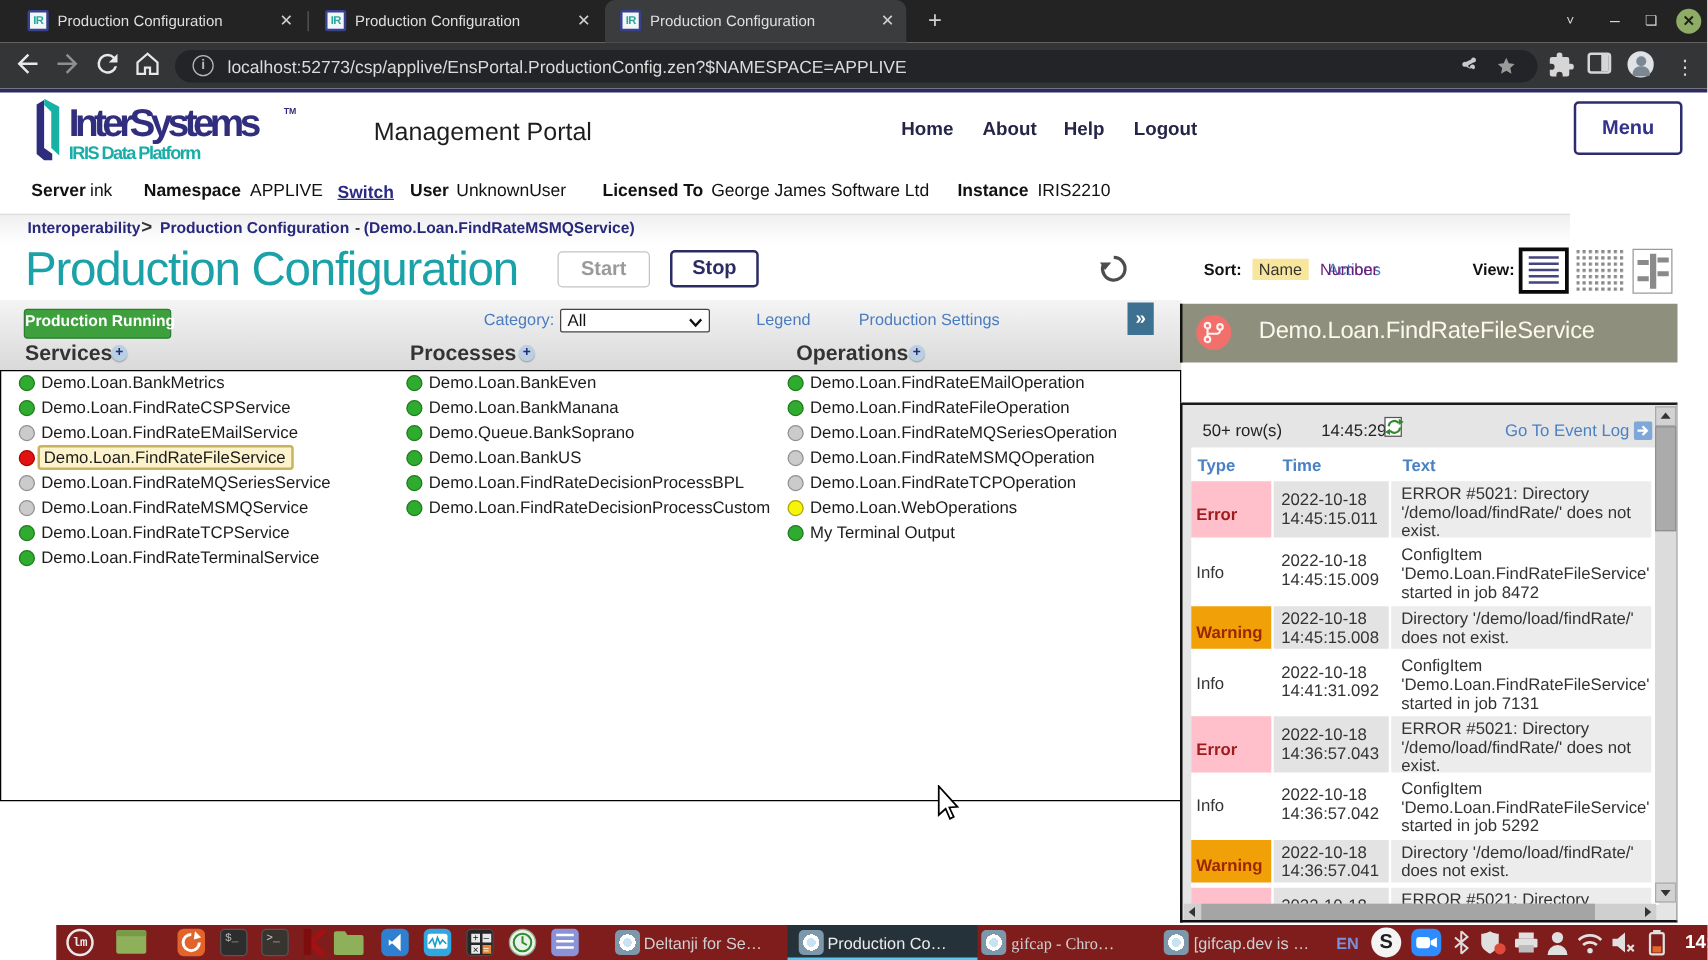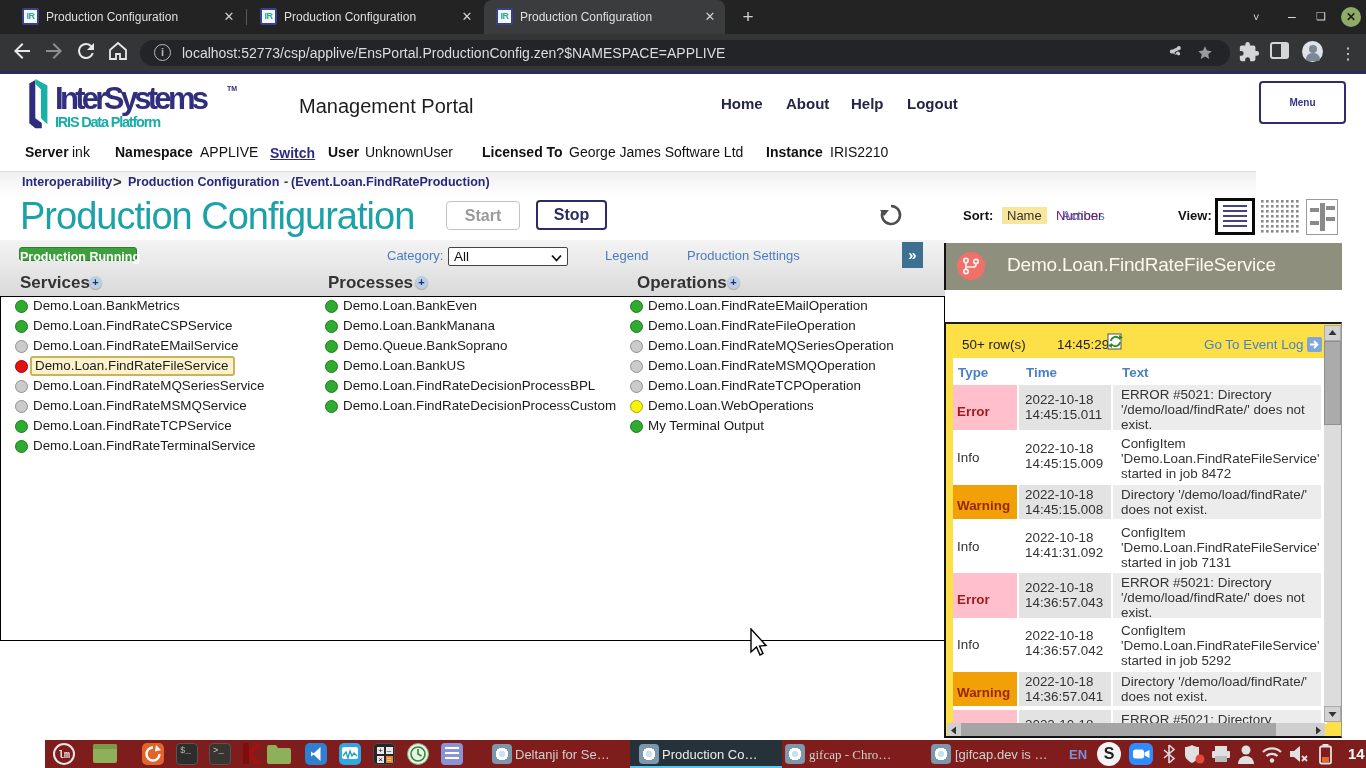--- a/index.html
+++ b/index.html
@@ -21,21 +21,21 @@
   .navic { position:absolute; top:5px; }
   #urlpill { position:absolute; left:140px; top:6px; width:1090px; height:26px; border-radius:13px; background:#232427; color:#d8d8d8; }
   #urlpill .info { position:absolute; left:14px; top:4px; width:17px; height:17px; border:1.6px solid #b9b9b9; border-radius:50%; color:#b9b9b9; font-size:11px; text-align:center; line-height:15px; font-weight:bold;}
   #urlpill .url { position:absolute; left:42px; top:5px; font-size:14px; white-space:nowrap; color:#dcdcdc; }
 
   
   #page { left:0; top:71px; width:1366px; height:669px; background:#fff; }
   #topline { left:0; top:0; width:1366px; height:3px; background:#2b2a62; }
   #mgmt { left:299px; top:24px; font-size:20px; color:#1d1d1d; }
   .hlink { position:absolute; top:24px; font-size:15px; font-weight:bold; color:#252547; }
-  #menubtn { left:1259px; top:10px; width:87px; height:43px; border:2px solid #2c2c6e; border-radius:4px; color:#33338c; font-weight:bold; font-size:10px; text-align:center; line-height:39px; }
+  #menubtn { left:1259px; top:10px; width:87px; height:43px; border:2px solid #2c2c6e; border-radius:4px; color:#33338c; font-weight:bold; font-size:16px; text-align:center; line-height:39px; }
   #inforow { left:0; top:69px; width:1366px; height:27px; font-size:14px; color:#111; }
   #inforow b { font-weight:bold; }
   #inforow span { position:absolute; top:4px; white-space:nowrap; }
   #bcrow { left:0; top:100px; width:1256px; height:27px; background:linear-gradient(#efefef,#fcfcfc 70%,#ffffff); border-top:1px solid #dcdcdc; font-size:12.5px; font-weight:bold; }
   #bcrow span { position:absolute; top:3px; white-space:nowrap; }
 
   
   #bigtitle { left:20px; top:124px; font-size:38px; color:#1ba2a8; letter-spacing:-1px; }
   .btn { position:absolute; text-align:center; font-weight:bold; font-size:16px; background:#fff; border-radius:4px; }
   #startbtn { left:446px; top:130px; width:74px; height:29px; border:1px solid #c3c3c3; color:#9a9a9a; line-height:27px; }
@@ -55,21 +55,21 @@
   .itxt { position:absolute; left:18px; top:1px; }
   #selitem { left:15px; top:-1px; background:#fcf3cc; border:2px solid #c9b35c; border-radius:3px; padding:0 4px 1px 3px; }
   .plus { position:absolute; width:13px; height:13px; border-radius:50%; background:#b9cfe2; color:#28287c; font-size:11px; font-weight:bold; text-align:center; line-height:12px; box-shadow:0 1px 1px rgba(0,0,0,0.25); }
 
   
   #rpanel { left:944px; top:172px; width:398px; height:495px; }
   #rphead { position:absolute; left:0; top:0; width:398px; height:47px; background:#8f8f7d; border-left:2px solid #111; }
   #rptabs { position:absolute; left:0; top:47px; width:398px; height:32px; background:#8f8f7d; border-left:2px solid #111; }
   .rtab { position:absolute; top:1px; height:29px; background:linear-gradient(#f0f0f0,#b4b4b4); border:2px solid #1b1b1b; border-bottom:none; border-radius:6px 6px 0 0; font-size:13px; color:#1c1c1c; text-align:center; line-height:27px; }
   #rtab-active { background:#fbfbf1; font-weight:bold; height:34px; z-index:5; }
-  #rpcontent { position:absolute; left:0; top:79px; width:398px; height:416px; background:#fde047; border-left:2px solid #111; border-bottom:2px solid #111; border-top:2px solid #1b1b1b; border-right:1px solid #999; }
+  #rpcontent { position:absolute; left:0; top:79px; width:398px; height:416px; background:#e5e5e5; border-left:2px solid #111; border-bottom:2px solid #111; border-top:2px solid #1b1b1b; border-right:1px solid #999; }
   .lgcell { position:absolute; font-size:13.4px; line-height:15.2px; color:#333; }
   .ltype { left:7px; width:64px; padding:4px 0 0 4px; height:100%; }
   .ltime { left:73px; width:92px; background:#e3e3e3; padding:7px 0 0 6px; height:100%; }
   .lrow.h2 .ltime { padding-top:2px; }
   .ltext { left:167px; width:208px; background:#ececec; padding:2px 0 0 8px; height:100%; }
   .lrow { position:absolute; left:0; width:398px; }
   .terr { background:#ffc0cb; color:#9e1b1b; font-weight:bold; }
   .ri .ltime, .ri .ltext { background:transparent; }
   .twarn { background:#f2a007; color:#9b2700; font-weight:bold; }
 
@@ -166,21 +166,21 @@
     <span style="left:482px;"><b>Licensed To</b></span>
       <span style="left:569px;">George James Software Ltd</span>
     <span style="left:766px;"><b>Instance</b></span>
       <span style="left:830px;">IRIS2210</span>
   </div>
   <div class="abs" id="bcrow">
     <span style="left:22px;color:#28287c;">Interoperability</span>
     <span style="left:113px;top:1px;color:#333;font-size:15px;">&gt;</span>
     <span style="left:128px;color:#28287c;">Production Configuration</span>
     <span style="left:284px;color:#333;">-</span>
-    <span style="left:291px;color:#28287c;">(Event.Loan.FindRateProduction)</span>
+    <span style="left:291px;color:#28287c;">(Demo.Loan.FindRateMSMQService)</span>
   </div>
   <div class="abs" id="bigtitle">Production Configuration</div>
   <div class="btn" id="startbtn">Start</div>
   <div class="btn" id="stopbtn">Stop</div>
   <svg class="abs" style="left:879px;top:132px;" width="24" height="24" viewBox="0 0 24 24">
     <path d="M12 3 a9 9 0 1 1 -8.6 6.4" fill="none" stroke="#4d4d4d" stroke-width="2.6"></path>
     <polygon points="1,7 10,7 5,13" fill="#4d4d4d"></polygon>
   </svg>
   <div class="abs" id="sortrow">
     <span class="abs" style="left:963px;top:137px;font-weight:bold;color:#111;">Sort:</span>
@@ -205,21 +205,21 @@
     <rect width="38" height="34" fill="url(#dots)"></rect>
   </svg>
   <div class="abs" style="left:1306px;top:128px;width:32px;height:36px;background:#fff;border:1px solid #9a9a9a;">
     <div style="position:absolute;left:13px;top:3px;width:5px;height:28px;background:#8a8a8a;"></div>
     <div style="position:absolute;left:3px;top:8px;width:9px;height:4px;background:#8a8a8a;"></div>
     <div style="position:absolute;left:3px;top:21px;width:9px;height:4px;background:#8a8a8a;"></div>
     <div style="position:absolute;left:19px;top:6px;width:9px;height:4px;background:#8a8a8a;"></div>
     <div style="position:absolute;left:19px;top:17px;width:9px;height:4px;background:#8a8a8a;"></div>
   </div>
   <div class="abs" id="greyband">
-    <div style="position:absolute;left:19px;top:7px;width:118px;height:14px;background:#3da03d;border:1px solid #2e7d32;border-radius:3px;color:#fff;font-size:12.5px;font-weight:bold;text-align:center;line-height:19px;white-space:nowrap;">Production Running</div>
+    <div style="position:absolute;left:19px;top:7px;width:118px;height:24px;background:#3da03d;border:1px solid #2e7d32;border-radius:3px;color:#fff;font-size:12.5px;font-weight:bold;text-align:center;line-height:19px;white-space:nowrap;">Production Running</div>
     <span class="abs" style="left:387px;top:8px;color:#4a7cc0;">Category:</span>
     <div style="position:absolute;left:448px;top:7px;width:120px;height:19px;background:#fff;border:1px solid #444;border-radius:2px;font-size:13.5px;color:#111;line-height:17px;padding-left:5px;">All
       <svg style="position:absolute;right:5px;top:6px;" width="11" height="8">
           <path d="M1 1.5 L5.5 6.5 L10 1.5" fill="none" stroke="#111" stroke-width="1.8"></path>
         </svg>
     </div>
     <span class="abs" style="left:605px;top:8px;color:#4a7cc0;">Legend</span>
     <span class="abs" style="left:687px;top:8px;color:#4a7cc0;">Production Settings</span>
     <div style="position:absolute;left:902px;top:2px;width:21px;height:26px;background:#3d7091;color:#fff;font-size:15px;font-weight:bold;text-align:center;line-height:25px;">»</div>
     <span class="abs" style="left:20px;top:33px;font-size:17px;font-weight:bold;color:#333;">Services</span>

